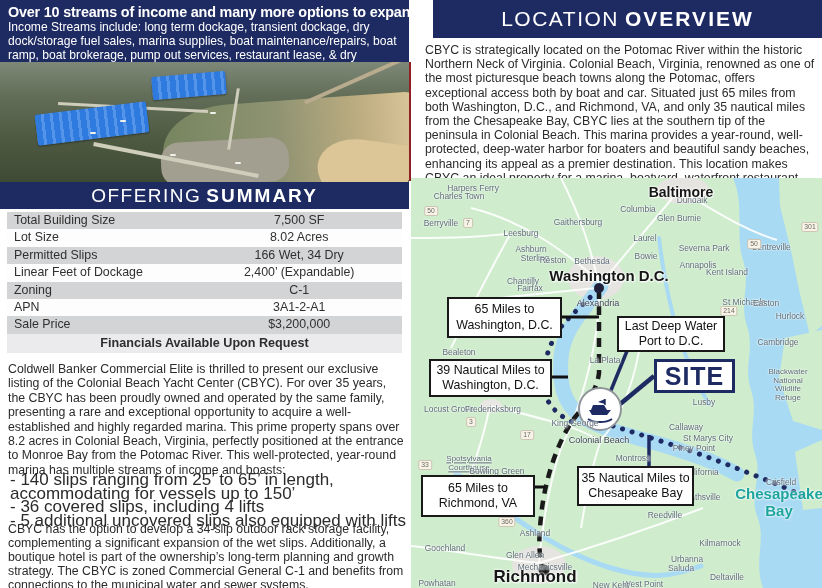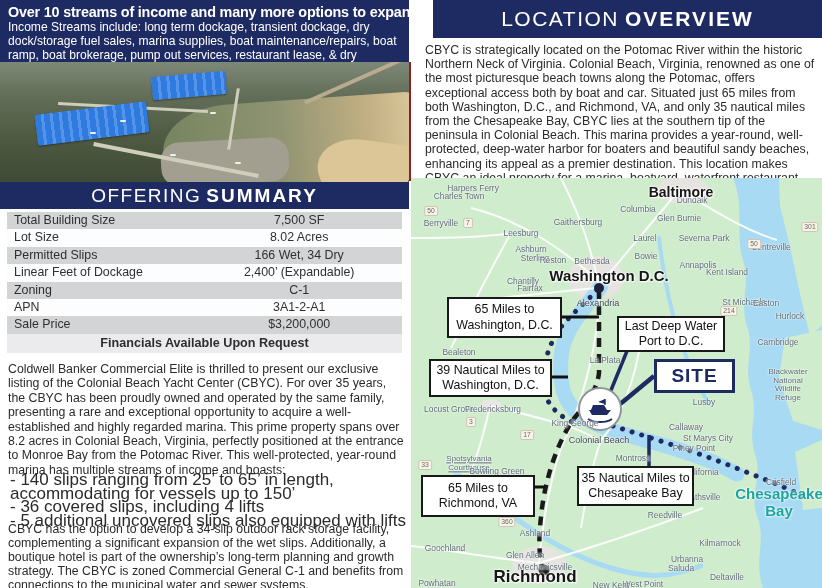--- a/index.html
+++ b/index.html
@@ -60,21 +60,21 @@
           background:#f7f3e8;border:1px solid #cdc5b2;border-radius:2px;padding:0 2px;line-height:8px;}
   .city{position:absolute;transform:translate(-50%,-50%);font-weight:bold;color:#161616;
         text-shadow:0 0 2px #fff,0 0 3px #fff,1px 1px 2px #fff;white-space:nowrap;}
   .bay-label{position:absolute;transform:translate(-50%,-50%);font-weight:bold;color:var(--teal);
         font-size:15px;text-shadow:0 0 2px #fff,0 0 3px #fff;white-space:pre-line;text-align:center;line-height:1.15;}
   .callout{position:absolute;background:#fff;border:2px solid #191919;color:#111;text-align:center;
            font-size:12.4px;line-height:15.5px;display:flex;flex-direction:column;justify-content:center;
            box-sizing:border-box;}
   .site-box{position:absolute;left:243px;top:181px;width:81px;height:34px;background:#fff;
             border:3px solid var(--navy);box-sizing:border-box;text-align:center;
-            font-size:19px;line-height:28px;font-weight:800;color:var(--navy);letter-spacing:1px;}
+            font-size:25px;line-height:28px;font-weight:800;color:var(--navy);letter-spacing:1px;}
 </style>
 </head>
 <body>
 
 <div class="page">
 
   <div class="left-col">
     <div class="banner">
       <div class="banner-title">Over 10 streams of income and many more options to expand!</div>
       <div class="banner-sub">Income Streams include: long term dockage, transient dockage, dry dock/storage fuel sales, marina supplies, boat maintenance/repairs, boat ramp, boat brokerage, pump out services, restaurant lease, &amp; dry camping.</div>
@@ -219,21 +219,21 @@
       <div id="towns">
           <span class="town" style="left: 62px; top: 10px;">Harpers Ferry</span>
           <span class="town" style="left: 48px; top: 18px;">Charles Town</span>
           <span class="town" style="left: 30px; top: 45px;">Berryville</span>
           <span class="town" style="left: 102px; top: 55px; padding-left: 16px;">Leesburg</span>
           <span class="town" style="left: 167px; top: 44px;">Gaithersburg</span>
           <span class="town" style="left: 227px; top: 31px;">Columbia</span>
           <span class="town" style="left: 234px; top: 60px;">Laurel</span>
           <span class="town" style="left: 281px; top: 22px;">Dundalk</span>
           <span class="town" style="left: 268px; top: 40px;">Glen Burnie</span>
-          <span class="town" style="left: 281px; top: 60px; padding-left: 24px;">Severna Park</span>
+          <span class="town" style="left: 281px; top: 70px; padding-left: 24px;">Severna Park</span>
           <span class="town" style="left: 287px; top: 87px;">Annapolis</span>
           <span class="town" style="left: 316px; top: 94px;">Kent Island</span>
           <span class="town" style="left: 360px; top: 69px;">Centreville</span>
           <span class="town" style="left: 120px; top: 71px;">Ashburn</span>
           <span class="town" style="left: 124px; top: 80px;">Sterling</span>
           <span class="town" style="left: 118px; top: 82px; margin-left: 24px;">Reston</span>
           <span class="town" style="left: 181px; top: 83px;">Bethesda</span>
           <span class="town" style="left: 112px; top: 103px;">Chantilly</span>
           <span class="town" style="left: 119px; top: 110px;">Fairfax</span>
           <span class="town dark" style="left: 187px; top: 125px;">Alexandria</span>

